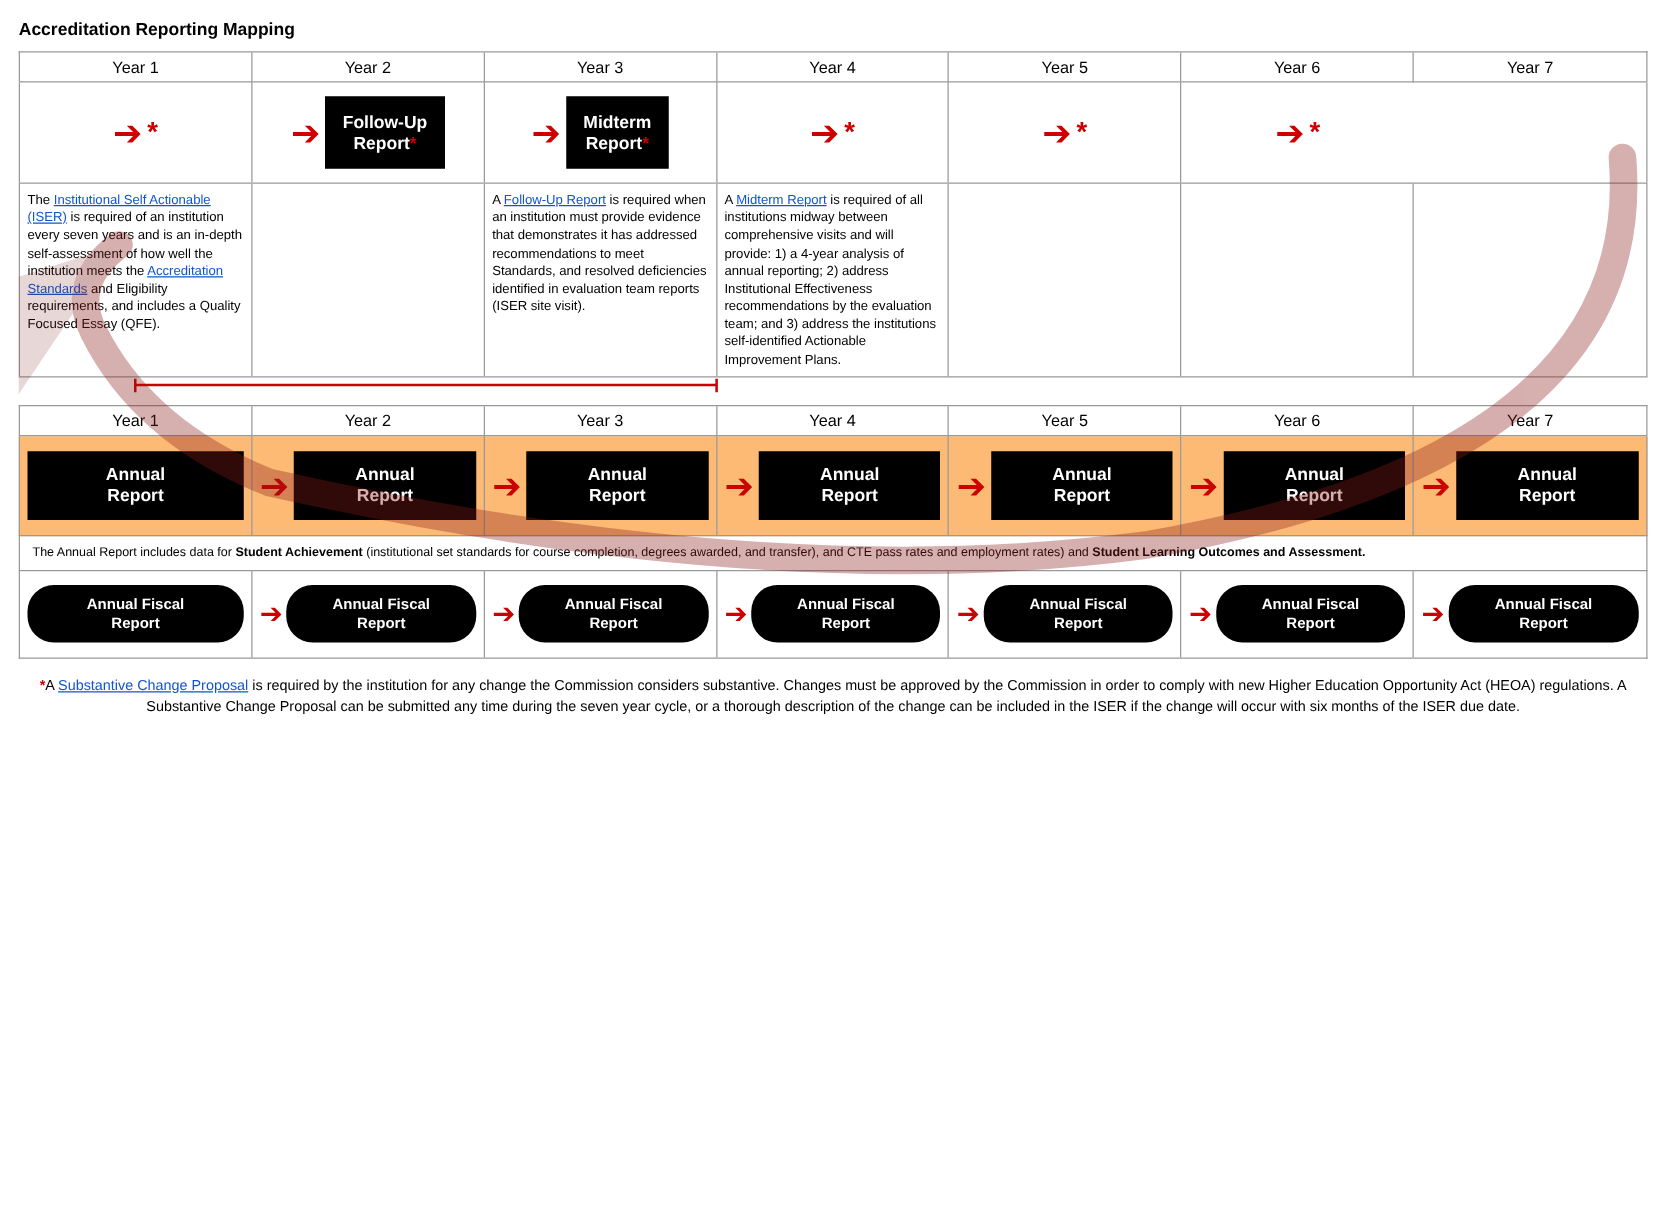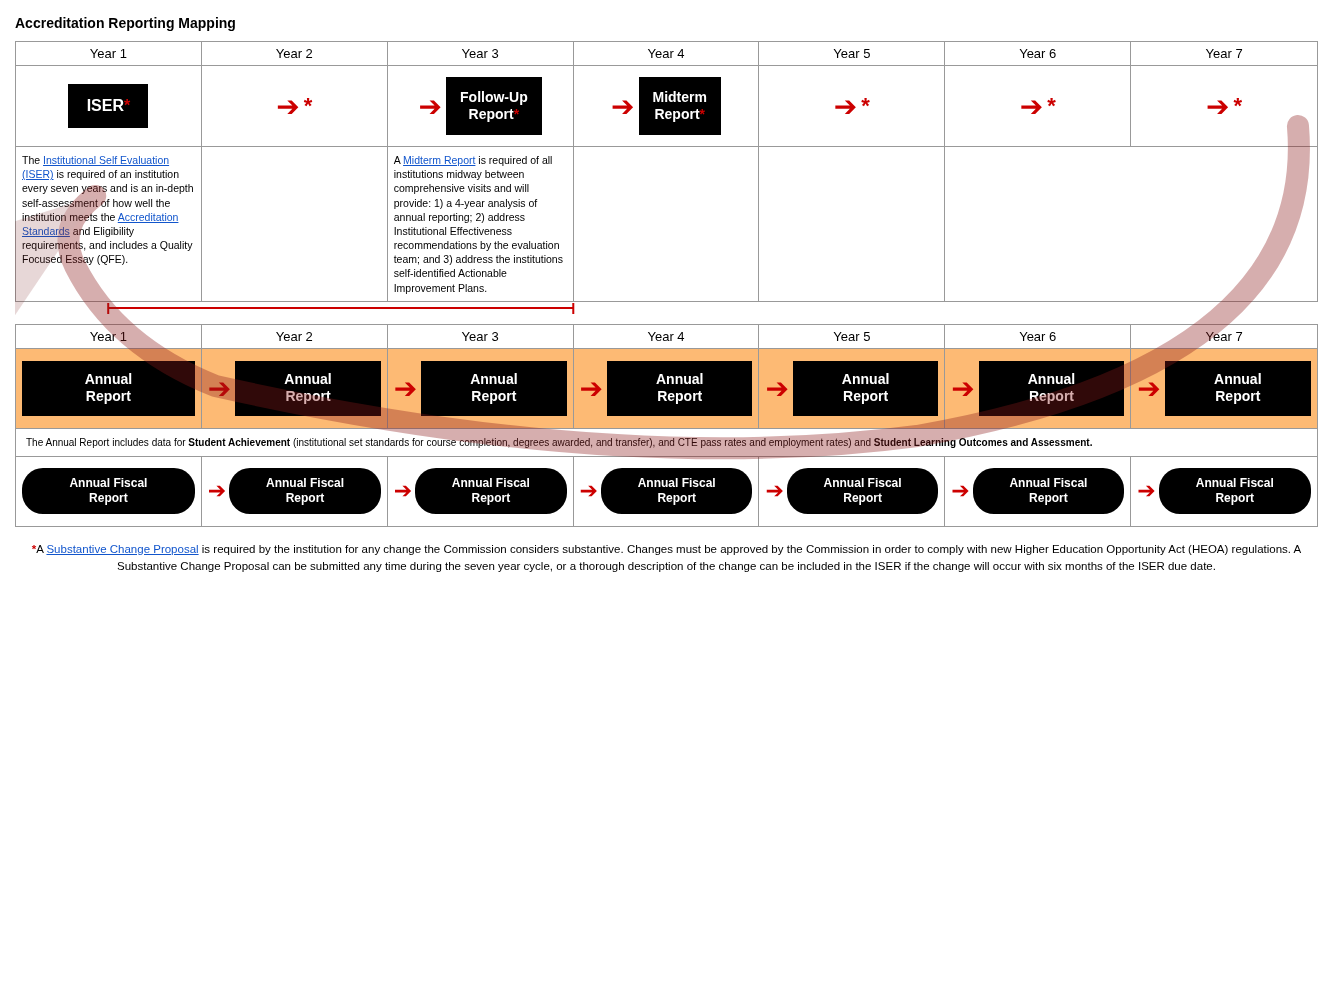--- a/index.html
+++ b/index.html
@@ -204,25 +204,20 @@
     <div class="year-cell">Year 2</div>
     <div class="year-cell">Year 3</div>
     <div class="year-cell">Year 4</div>
     <div class="year-cell">Year 5</div>
     <div class="year-cell">Year 6</div>
     <div class="year-cell">Year 7</div>
   </div>
 
   <div class="section1-reports">
 
-    <div class="report-cell">
-      <div class="report-box">
-        ISER<span class="asterisk">*</span>
-      </div>
-    </div>
 
     <div class="report-cell" style="display:flex;flex-direction:row;align-items:center;justify-content:center;gap:4px;">
       <span class="arrow-red">➔</span>
       <span class="star-red">*</span>
     </div>
 
     <div class="report-cell" style="display:flex;flex-direction:row;align-items:center;justify-content:center;gap:4px;">
       <span class="arrow-red">➔</span>
       <div class="report-box" style="font-size:14px;">
         Follow-Up<br>Report<span class="asterisk">*</span>
@@ -260,25 +255,28 @@
           <polygon points="0 0, 10 3.5, 0 7" fill="#7a2020" opacity="0.5"></polygon>
         </marker>
       </defs>
       <path d="M 1280 60 Q 1300 300 900 370 Q 600 410 200 320 Q 100 280 60 200 Q 40 160 80 130" fill="none" stroke="#8b1a1a" stroke-width="22" stroke-linecap="round" opacity="0.35" marker-end="url(#arrowhead)"></path>
     </svg>
   </div>
 
   <div class="section1-desc">
 
     <div class="desc-cell">
-      The <a href="#">Institutional Self Evaluation (ISER)</a> is required of an institution every seven years and is an in-depth self-assessment of how well the institution meets the <a href="#">Accreditation Standards</a> and Eligibility requirements, and includes a Quality Focused Essay (QFE).
+      The <a href="#">Institutional Self Actionable (ISER)</a> is required of an institution every seven years and is an in-depth self-assessment of how well the institution meets the <a href="#">Accreditation Standards</a> and Eligibility requirements, and includes a Quality Focused Essay (QFE).
     </div>
 
     <div class="desc-cell"></div>
 
+    <div class="desc-cell">
+      A <a href="#">Follow-Up Report</a> is required when an institution must provide evidence that demonstrates it has addressed recommendations to meet Standards, and resolved deficiencies identified in evaluation team reports (ISER site visit).
+    </div>
 
     <div class="desc-cell">
       A <a href="#">Midterm Report</a> is required of all institutions midway between comprehensive visits and will provide: 1) a 4-year analysis of annual reporting; 2) address Institutional Effectiveness recommendations by the evaluation team; and 3) address the institutions self-identified Actionable Improvement Plans.
     </div>
 
     <div class="desc-cell"></div>
     <div class="desc-cell"></div>
     <div class="desc-cell" style="border-right:none;"></div>
   </div>
 </div>

